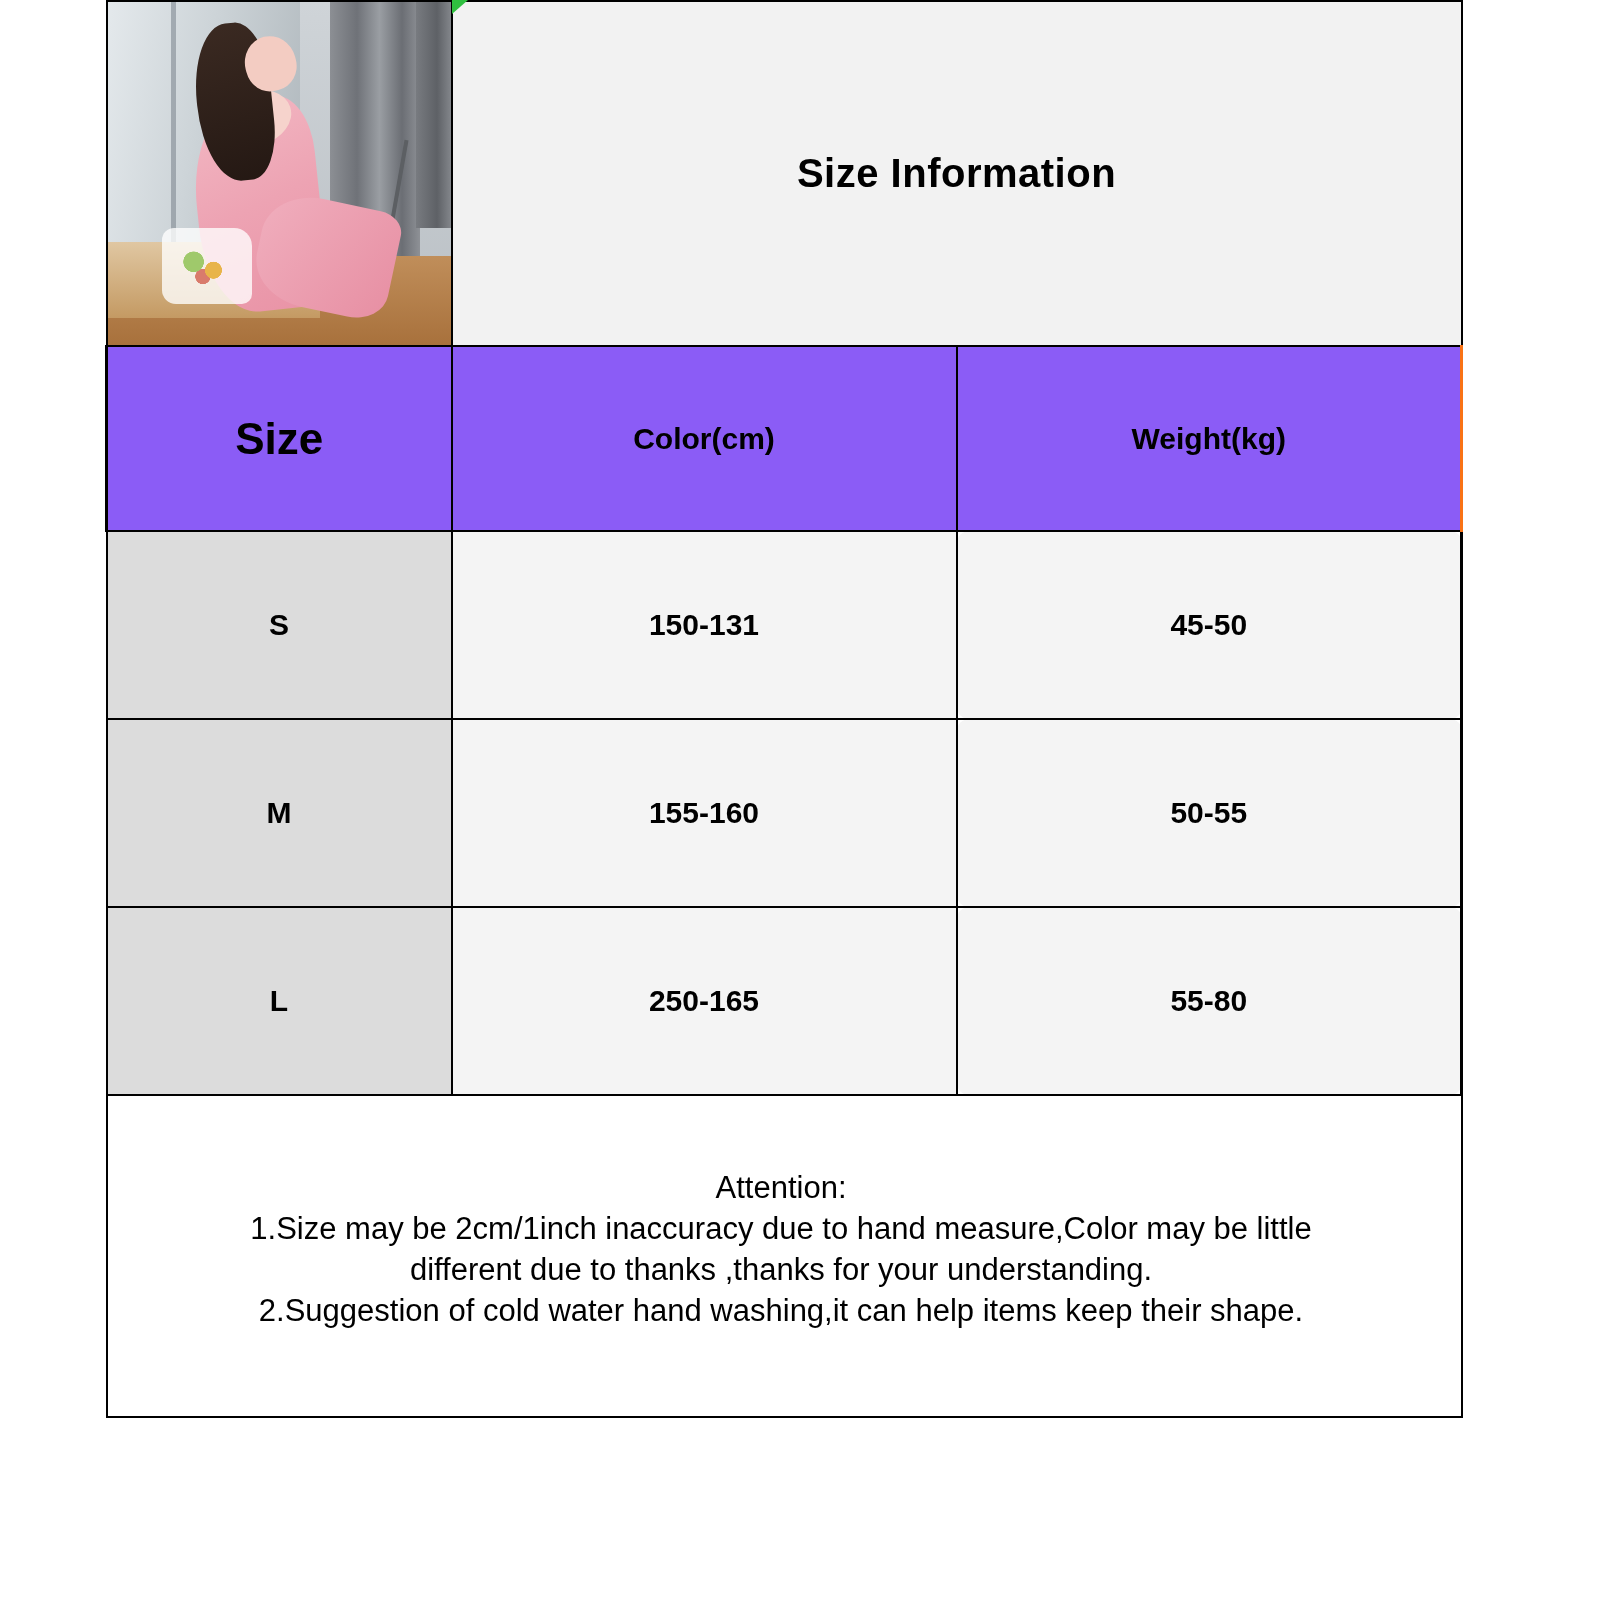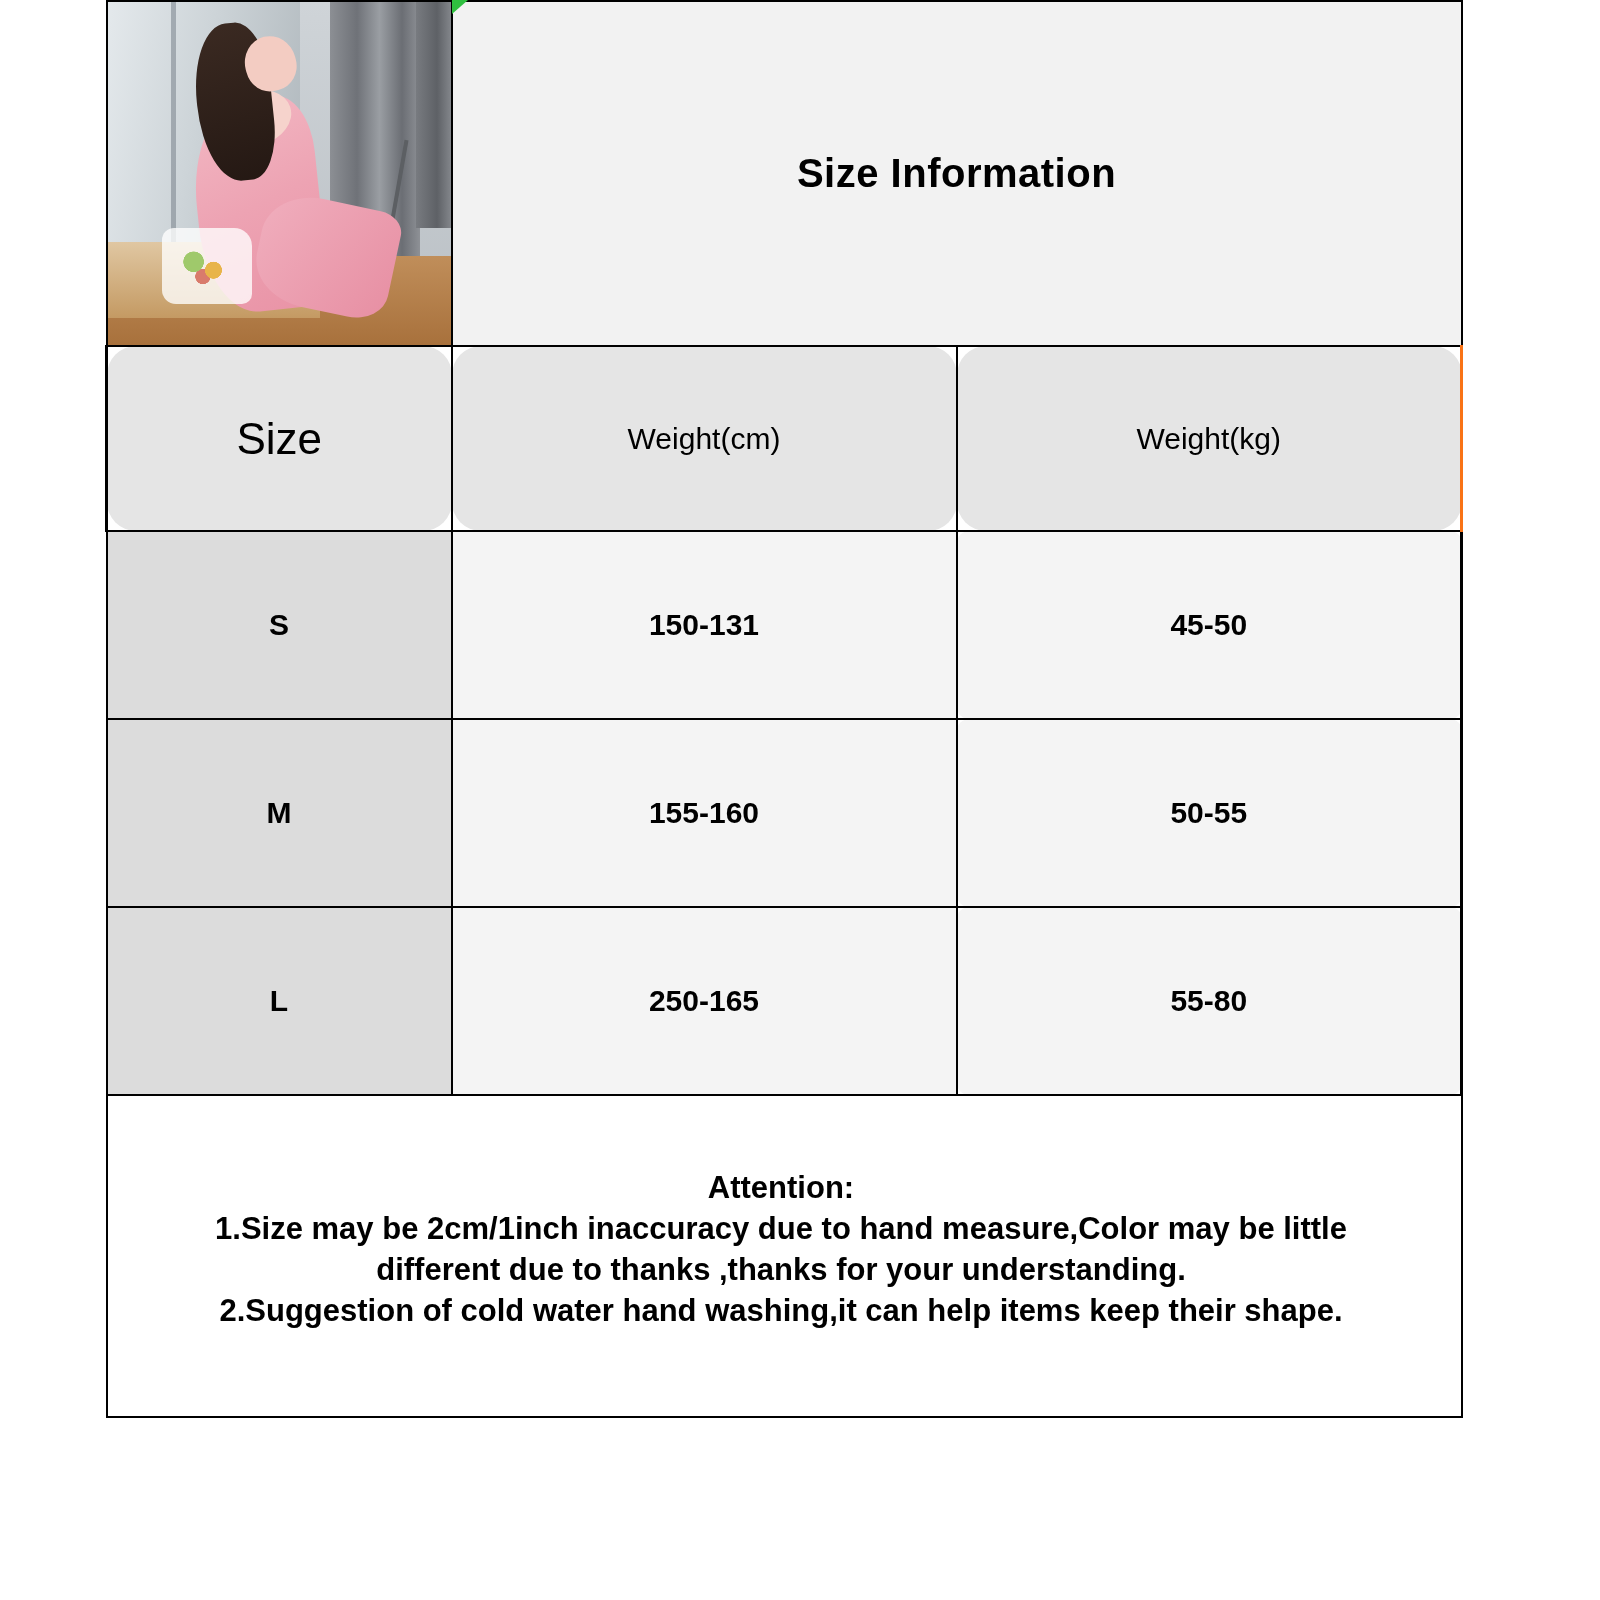--- a/index.html
+++ b/index.html
@@ -196,24 +196,23 @@
     top: 0px;
     width: 0;
     height: 0;
     border-left: 16px solid #2fbf3f;
     border-bottom: 14px solid transparent;
   }
 
   
   td.hdr {
     height: 185px;
-    background: #e5e5e5;
+    background: #8b5cf6;
     font-size: 30px;
-    font-weight: normal;
-    border-radius: 29px;
+    font-weight: bold;
   }
   td.hdr.size-hdr {
     font-size: 44px;
     border-left: 3px solid #000000;
   }
   td.hdr.last {
     border-right: 3px solid #f97316;
   }
 
   
@@ -244,21 +243,20 @@
     font-size: 31px;
     line-height: 1.32;
     border-left: 3px solid #000000;
     border-right: 3px solid #000000;
     border-bottom: 3px solid #000000;
     height: 322px;
   }
   .attn-line {
     display: block;
     white-space: pre-wrap;
-    font-weight: bold;
   }
 </style>
 </head>
 <body>
 
 <div id="page">
 
   <table class="size-table">
     <colgroup>
       <col style="width:345px">
@@ -281,21 +279,21 @@
             <div class="ph-hair"></div>
             <div class="ph-head"></div>
             <div class="ph-bag"></div>
           </div>
         </td>
         <td class="title-cell" colspan="2">Size Information</td>
       </tr>
 
       <tr>
         <td class="hdr size-hdr">Size</td>
-        <td class="hdr">Weight(cm)</td>
+        <td class="hdr">Color(cm)</td>
         <td class="hdr last">Weight(kg)</td>
       </tr>
 
       <tr>
         <td class="size-col">S</td>
         <td class="val">150-131</td>
         <td class="val last">45-50</td>
       </tr>
 
       <tr>

